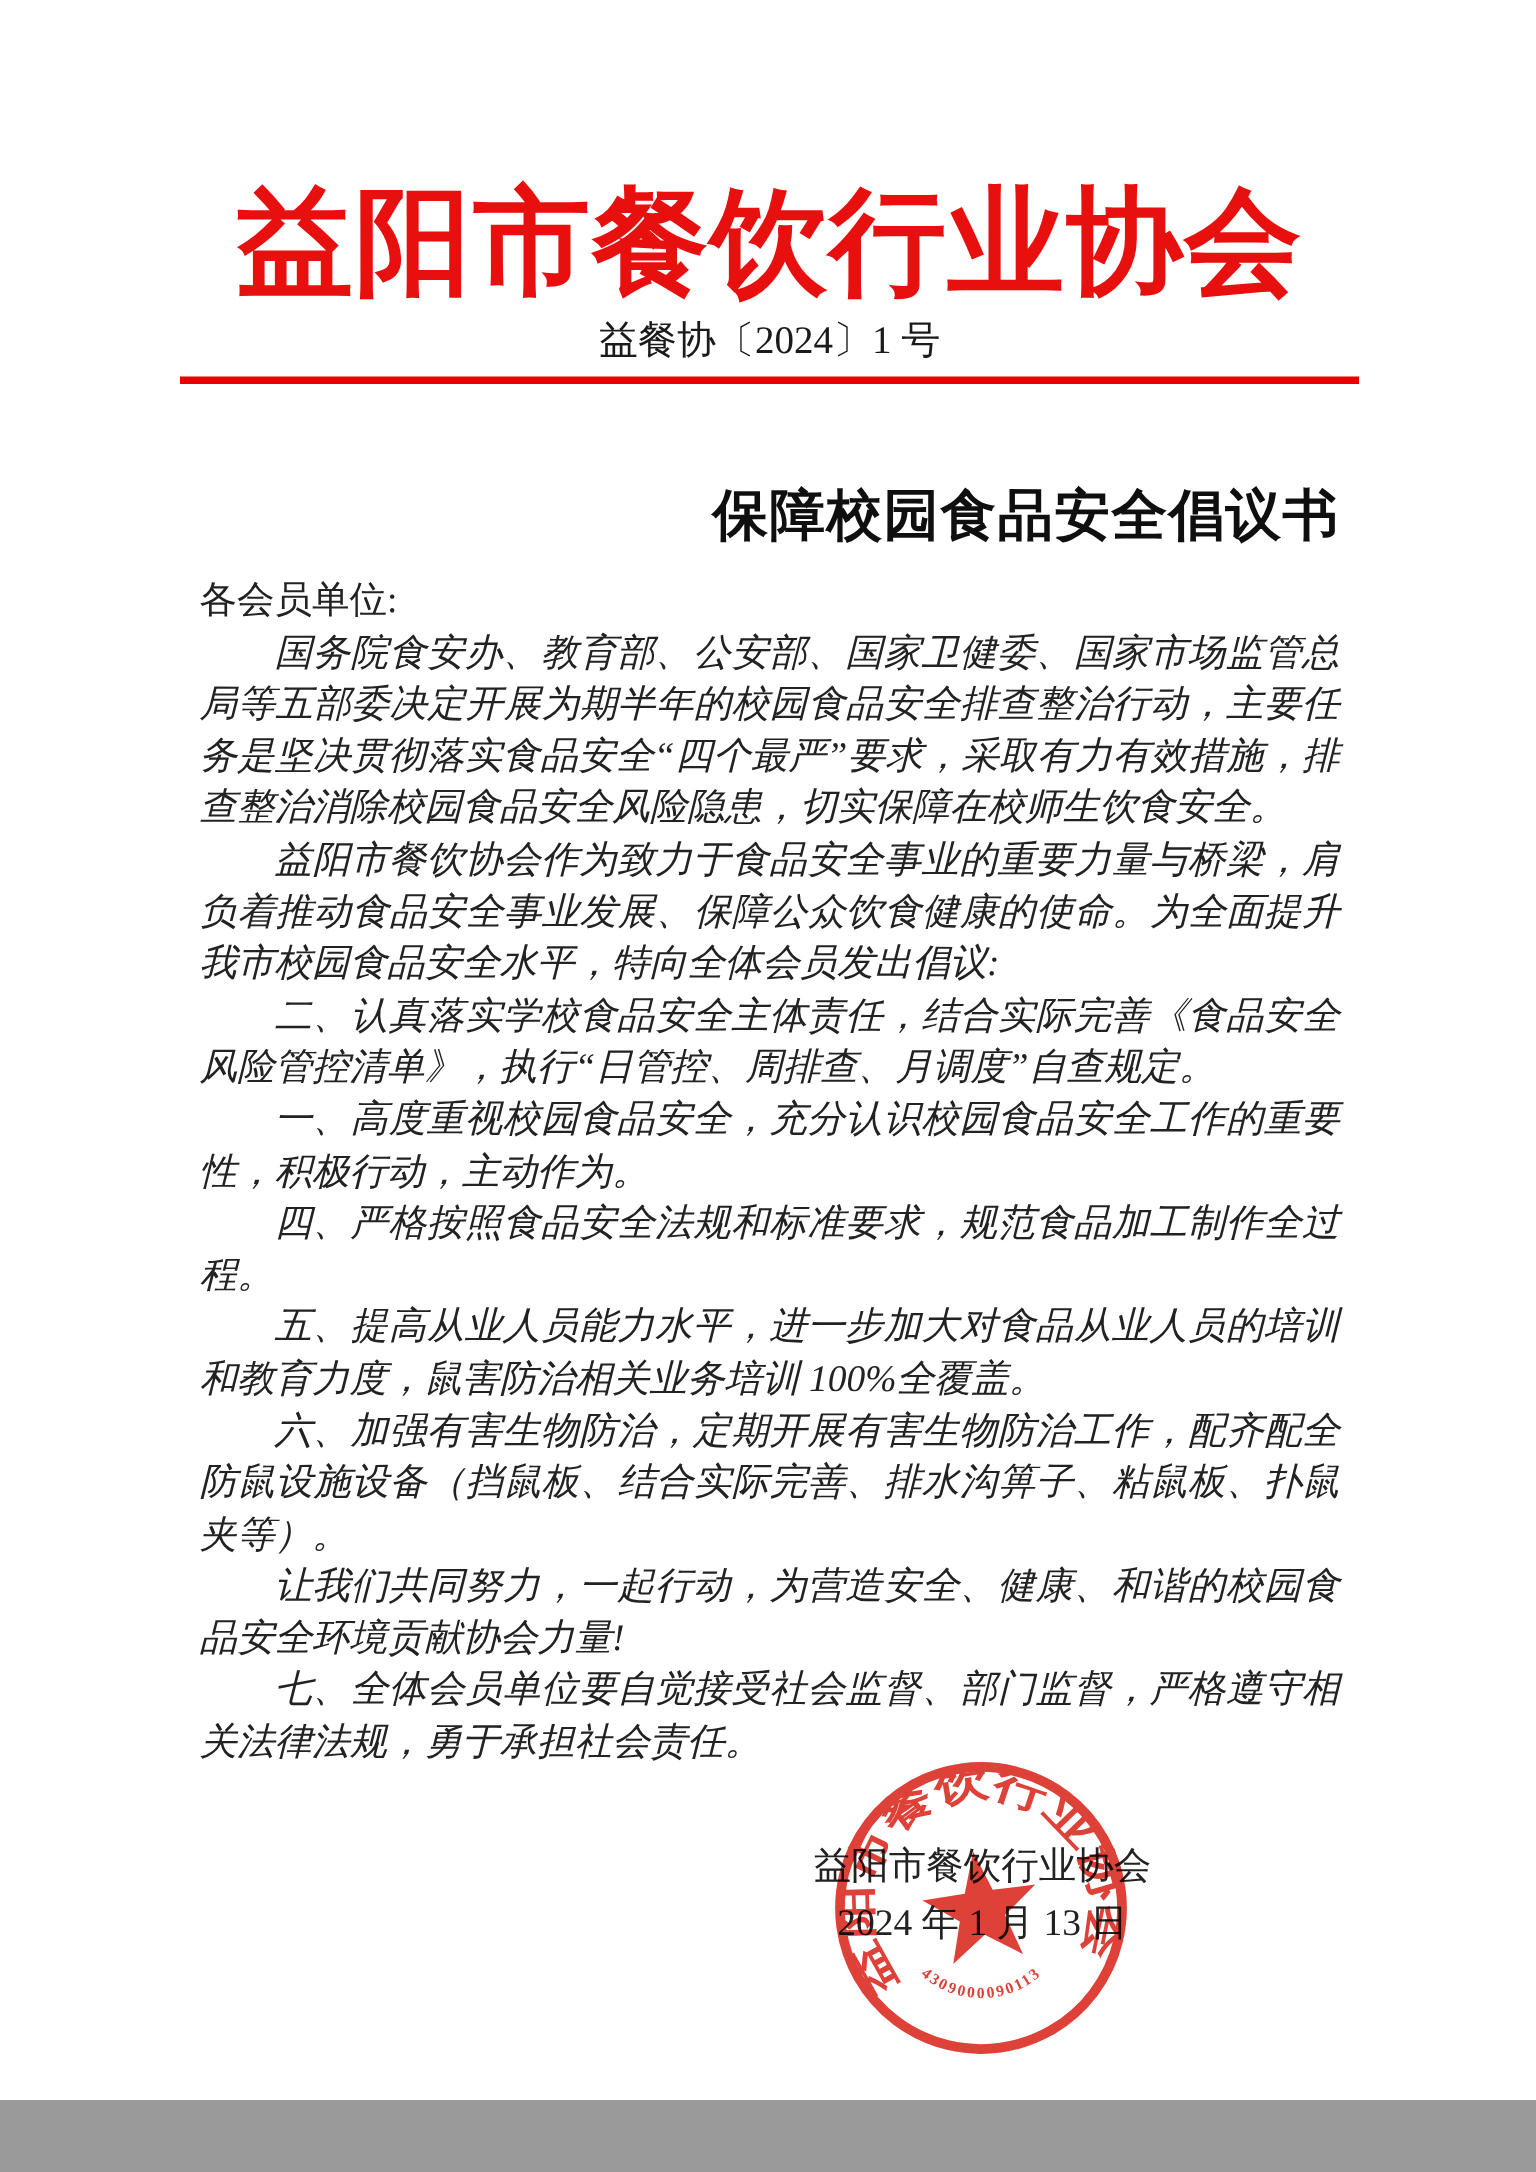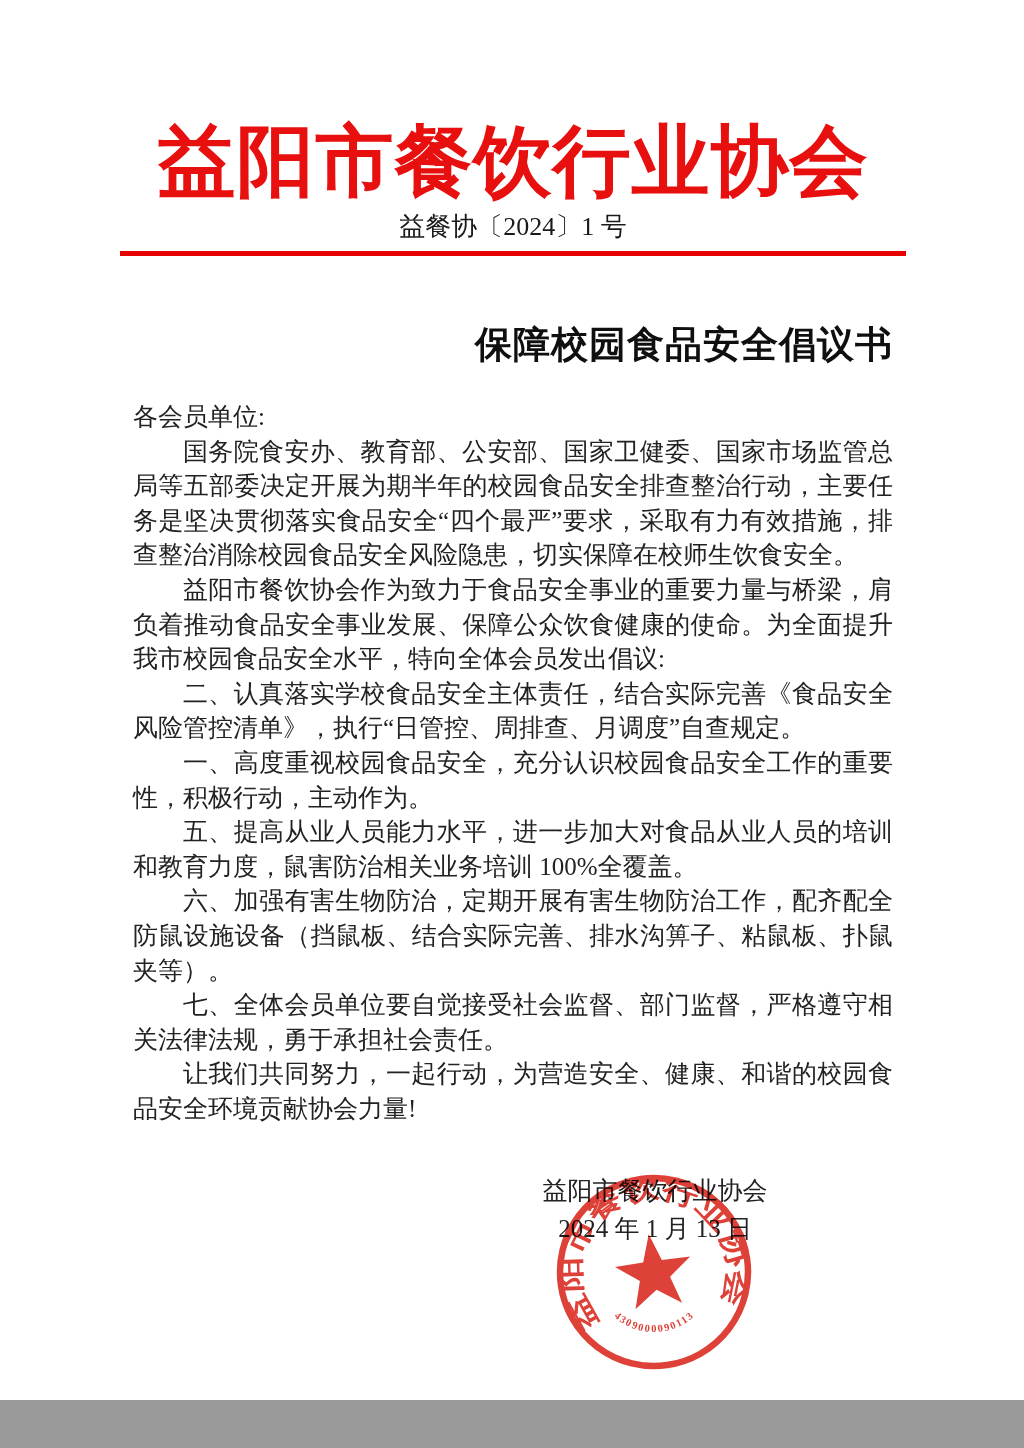--- a/index.html
+++ b/index.html
@@ -41,27 +41,27 @@
   .doc-title {
     margin-top: 66px;
     text-align: right;
     font-size: 37px;
     line-height: 46px;
     font-weight: bold;
     color: #0f0f0f;
     letter-spacing: 1px;
   }
   .body-text {
-    margin-top: 32px;
+    margin-top: 16px;
     font-size: 25px;
     line-height: 34.6px;
     text-align: justify;
     color: #222222;
   }
-  .body-text p.para { text-indent: 2em; }
+  .body-text p.para { text-indent: 2em; font-style: italic; }
   .closing {
     position: relative;
     z-index: 1;
     margin: 46px 116px 0 auto;
     width: 244px;
     text-align: center;
     font-size: 25px;
     line-height: 38px;
     color: #222222;
     white-space: nowrap;
@@ -103,28 +103,29 @@
 
           <p class="para">国务院食安办、教育部、公安部、国家卫健委、国家市场监管总局等五部委决定开展为期半年的校园食品安全排查整治行动，主要任务是坚决贯彻落实食品安全“四个最严”要求，采取有力有效措施，排查整治消除校园食品安全风险隐患，切实保障在校师生饮食安全。</p>
 
           <p class="para">益阳市餐饮协会作为致力于食品安全事业的重要力量与桥梁，肩负着推动食品安全事业发展、保障公众饮食健康的使命。为全面提升我市校园食品安全水平，特向全体会员发出倡议:</p>
 
           <p class="para">二、认真落实学校食品安全主体责任，结合实际完善《食品安全风险管控清单》，执行“日管控、周排查、月调度”自查规定。</p>
 
           <p class="para">一、高度重视校园食品安全，充分认识校园食品安全工作的重要性，积极行动，主动作为。</p>
 
 
+          <p class="para">四、严格按照食品安全法规和标准要求，规范食品加工制作全过程。</p>
 
           <p class="para">五、提高从业人员能力水平，进一步加大对食品从业人员的培训和教育力度，鼠害防治相关业务培训 100%全覆盖。</p>
 
           <p class="para">六、加强有害生物防治，定期开展有害生物防治工作，配齐配全防鼠设施设备（挡鼠板、结合实际完善、排水沟箅子、粘鼠板、扑鼠夹等）。</p>
 
+          <p class="para">让我们共同努力，一起行动，为营造安全、健康、和谐的校园食品安全环境贡献协会力量!</p>
+
           <p class="para">七、全体会员单位要自觉接受社会监督、部门监督，严格遵守相关法律法规，勇于承担社会责任。</p>
-
-          <p class="para">让我们共同努力，一起行动，为营造安全、健康、和谐的校园食品安全环境贡献协会力量!</p>
         </div>
 
       <div class="closing">
         <div>益阳市餐饮行业协会</div>
         <div>2024 年 1 月 13 日</div>
       </div>
     </div>
   </div>
 
   <svg class="seal" viewBox="-102 -102 204 204" xmlns="http://www.w3.org/2000/svg">

